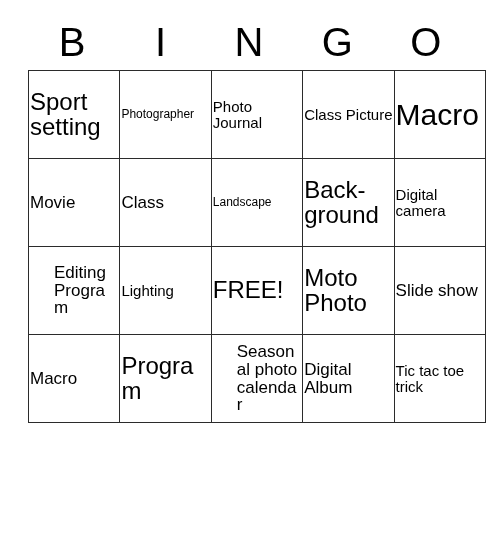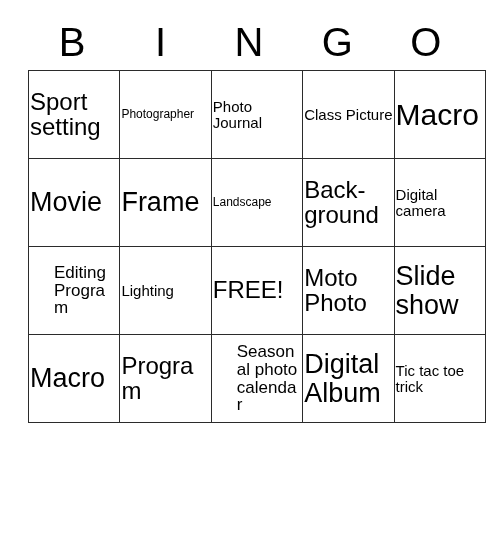--- a/index.html
+++ b/index.html
@@ -52,21 +52,21 @@
     vertical-align: middle;
     overflow: hidden;
   }
   .cell-text {
     display: block;
     line-height: 1.04;
     word-break: break-word;
   }
   
   .fs-xl  { font-size: 30px; }
-  .fs-lg  { font-size: 27px; }
+  .fs-lg  { font-size: 17px; }
   .fs-md  { font-size: 24px; }
   .fs-sm  { font-size: 15px; }
   .fs-xs  { font-size: 17px; margin-left: 24px; }
   .fs-xxs { font-size: 12px; }
 </style>
 </head>
 <body>
 
 <div id="card">
 
@@ -95,21 +95,21 @@
           </td>
           <td>
             <span class="cell-text fs-xl">Macro</span>
           </td>
         </tr>
         <tr>
           <td>
             <span class="cell-text fs-lg">Movie</span>
           </td>
           <td>
-            <span class="cell-text fs-lg">Frame</span>
+            <span class="cell-text fs-lg">Class</span>
           </td>
           <td>
             <span class="cell-text fs-xxs">Landscape</span>
           </td>
           <td>
             <span class="cell-text fs-md">Back-ground</span>
           </td>
           <td>
             <span class="cell-text fs-sm">Digital camera</span>
           </td>

